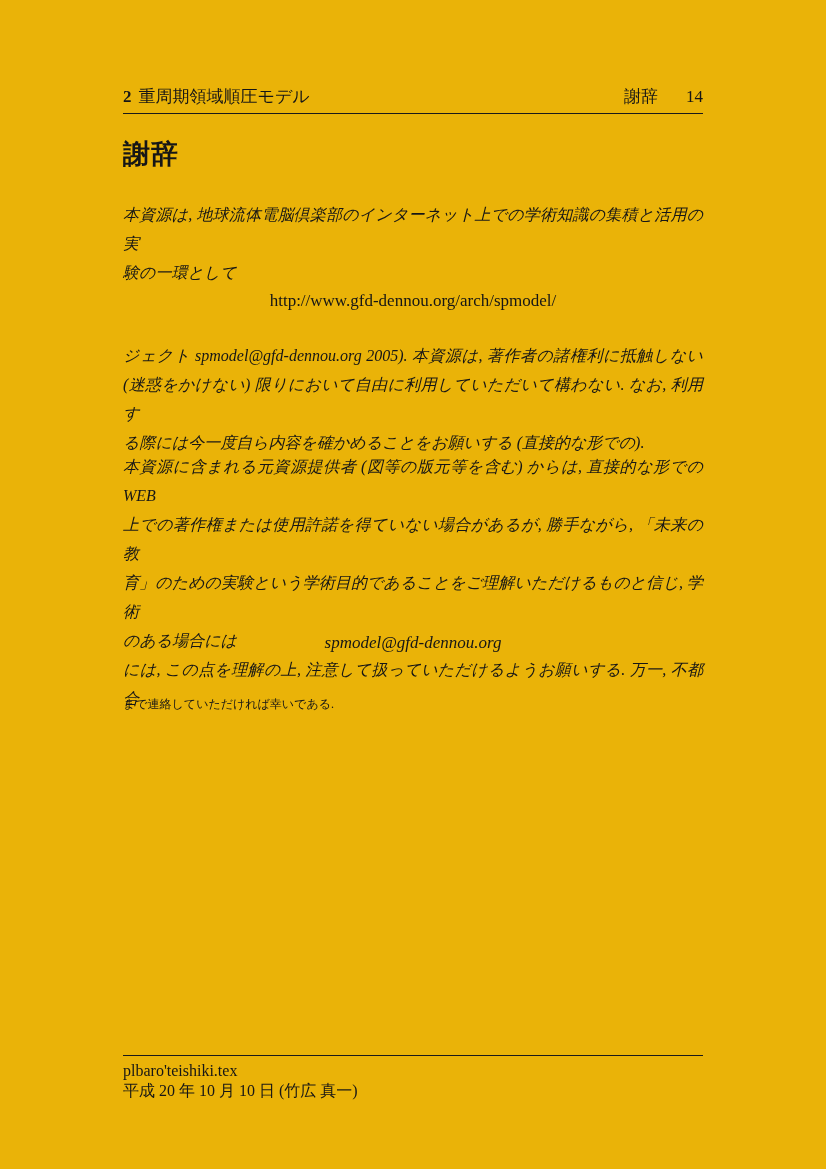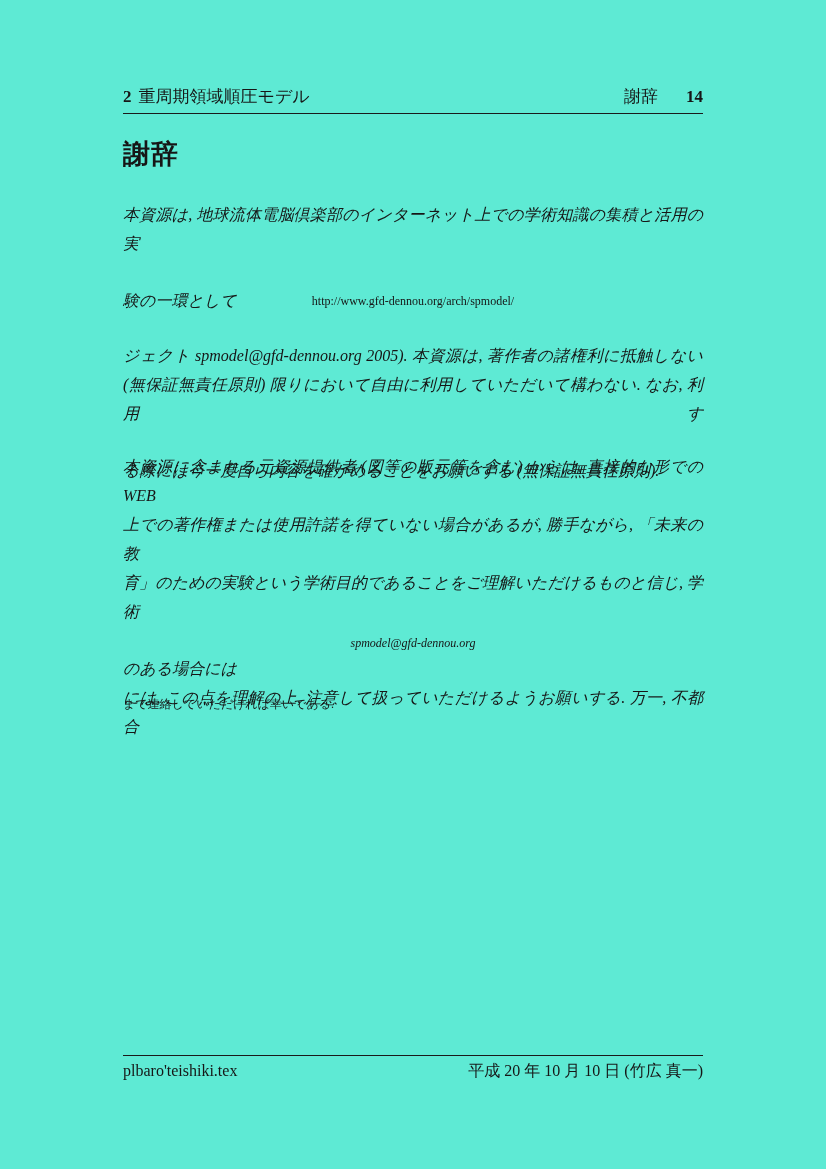--- a/index.html
+++ b/index.html
@@ -4,21 +4,21 @@
 <style>
   html, body {
     margin: 0;
     padding: 0;
     background: #ffffff;
   }
   .page {
     position: relative;
     width: 826px;
     height: 1169px;
-    background: #5eead4;
+    background: #eab308;
     color: #161616;
     font-family: "Liberation Serif", "DejaVu Serif", serif;
     overflow: hidden;
   }
   
   .running-header {
     position: absolute;
     top: 86px;
     left: 123px;
     width: 580px;
@@ -26,21 +26,21 @@
     justify-content: space-between;
     align-items: baseline;
     font-size: 17px;
     line-height: 21px;
   }
   .running-header .section-number {
     font-weight: bold;
     margin-right: 7px;
   }
   .running-header .page-number {
-    font-weight: bold;
+    font-weight: normal;
     margin-left: 28px;
   }
   .rule {
     position: absolute;
     left: 123px;
     width: 580px;
     height: 1px;
     background: #1a1a1a;
   }
   .header-rule { top: 113px; }
@@ -63,32 +63,31 @@
     font-size: 16px;
     line-height: 29px;
     font-style: italic;
   }
   .para .line {
     text-align: justify;
     text-align-last: justify;
   }
   .para .line.line-last {
     text-align-last: left;
-    margin-top: 28px;
   }
   #para1 { top: 200px; }
   #para2 { top: 341px; }
   #para3 { top: 452px; }
 
   .display-line {
     position: absolute;
     left: 123px;
     width: 580px;
     text-align: center;
-    font-size: 12px;
+    font-size: 17px;
     line-height: 22px;
   }
   #url-line   { top: 290px; }
   #email-line { top: 632px; font-style: italic; }
 
   #closing-line {
     position: absolute;
     top: 690px;
     left: 123px;
     width: 580px;
@@ -99,20 +98,21 @@
   .running-footer {
     position: absolute;
     top: 1061px;
     left: 123px;
     width: 580px;
     display: flex;
     justify-content: space-between;
     align-items: baseline;
     font-size: 16px;
     line-height: 20px;
+    flex-direction: column;
   }
 </style>
 </head>
 <body>
 
 <div class="page">
 
   <div class="running-header">
     <div>
       <span class="section-number">2</span><span>重周期領域順圧モデル</span>
@@ -127,22 +127,22 @@
 
   <div class="para" id="para1">
       <div class="line">本資源は, 地球流体電脳倶楽部のインターネット上での学術知識の集積と活用の実</div>
       <div class="line line-last">験の一環として</div>
     </div>
 
   <div class="display-line" id="url-line">http://www.gfd-dennou.org/arch/spmodel/</div>
 
   <div class="para" id="para2">
       <div class="line">ジェクト spmodel@gfd-dennou.org 2005). 本資源は, 著作者の諸権利に抵触しない</div>
-      <div class="line">(無保証無責任原則) 限りにおいて自由に利用していただいて構わない. なお, 利用す</div>
-      <div class="line line-last">る際には今一度自ら内容を確かめることをお願いする (無保証無責任原則).</div>
+      <div class="line">(迷惑をかけない) 限りにおいて自由に利用していただいて構わない. なお, 利用す</div>
+      <div class="line line-last">る際には今一度自ら内容を確かめることをお願いする (直接的な形での).</div>
     </div>
 
   <div class="para" id="para3">
       <div class="line">本資源に含まれる元資源提供者 (図等の版元等を含む) からは, 直接的な形での WEB</div>
       <div class="line">上での著作権または使用許諾を得ていない場合があるが, 勝手ながら, 「未来の教</div>
       <div class="line">育」のための実験という学術目的であることをご理解いただけるものと信じ, 学術</div>
       <div class="line line-last">のある場合には</div>
       <div class="line">には, この点を理解の上, 注意して扱っていただけるようお願いする. 万一, 不都合</div>
     </div>
 

